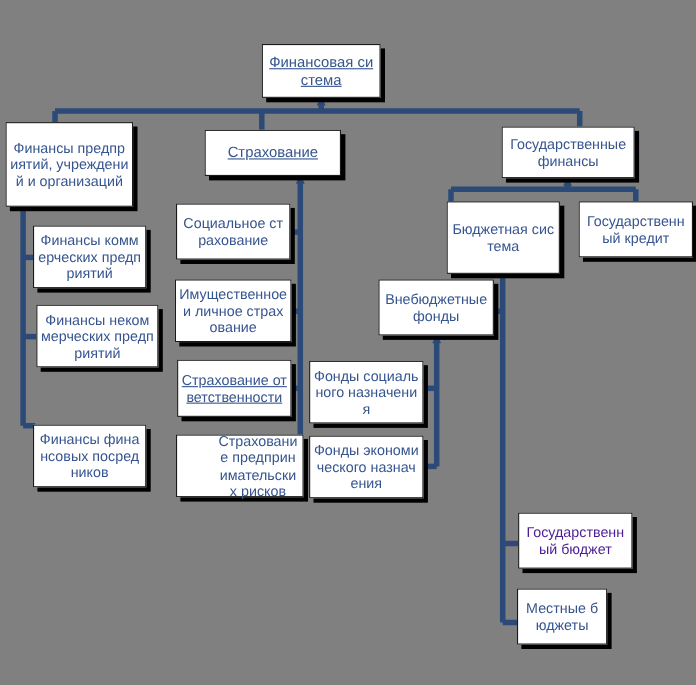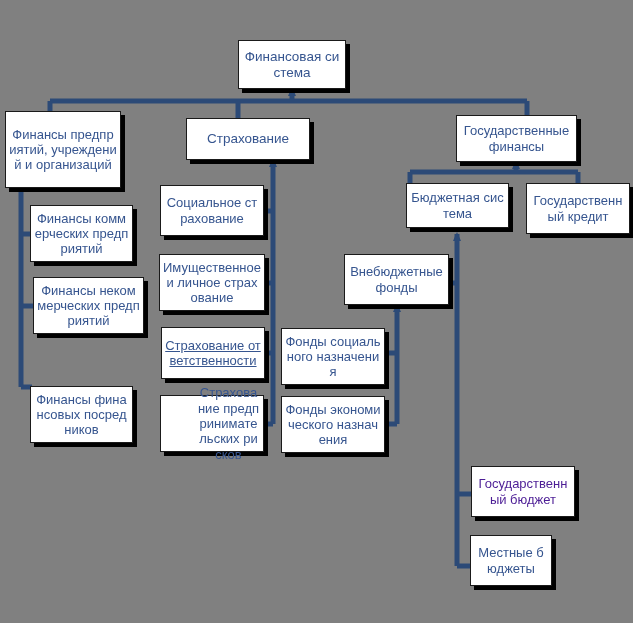--- a/index.html
+++ b/index.html
@@ -39,21 +39,21 @@
     text-align: center;
     line-height: 1.18;
     padding: 2px 3px;
     z-index: 2;
   }
   .node span {
     display: block;
     width: 100%;
     word-break: break-all;
   }
-  .fs-14 { font-size: 13.5px; }
+  .fs-14 { font-size: 13.5px; text-decoration: underline; }
   .fs-13 { font-size: 13px; }
 </style>
 </head>
 <body style="background: rgb(128, 128, 128);">
 
 <div id="diagram">
 
   <svg id="connectors" viewBox="0 0 633 623" xmlns="http://www.w3.org/2000/svg">
     <g id="lines" fill="none" stroke="#2c4a77" stroke-width="5" stroke-linecap="butt">
 
@@ -129,29 +129,29 @@
   </div>
 
   <div class="node fs-13" id="n-property_personal_insurance" style="left: 159px; top: 254px; width: 106px; height: 57px; background: rgb(255, 255, 255); border-color: rgb(26, 26, 26); color: rgb(54, 85, 143); box-shadow: rgb(0, 0, 0) 4px 4px 0px 0px;">
     <span>Имущественное и личное страхование</span>
   </div>
 
   <div class="node fs-13" id="n-liability_insurance" style="left: 161px; top: 327px; width: 104px; height: 52px; background: rgb(255, 255, 255); border-color: rgb(26, 26, 26); color: rgb(54, 85, 143); box-shadow: rgb(0, 0, 0) 4px 4px 0px 0px; text-decoration: underline;">
     <span>Страхование ответственности</span>
   </div>
 
-  <div class="node fs-13" id="n-business_risk_insurance" style="left: 160px; top: 395px; width: 104px; height: 57px; background: rgb(255, 255, 255); border-color: rgb(26, 26, 26); color: rgb(54, 85, 143); box-shadow: rgb(0, 0, 0) 4px 4px 0px 0px; padding-left: 36px;">
+  <div class="node fs-13" id="n-business_risk_insurance" style="left: 160px; top: 395px; width: 116px; height: 57px; background: rgb(255, 255, 255); border-color: rgb(26, 26, 26); color: rgb(54, 85, 143); box-shadow: rgb(0, 0, 0) 4px 4px 0px 0px; padding-left: 36px;">
     <span>Страхование предпринимательских рисков</span>
   </div>
 
   <div class="node fs-13" id="n-state_finance" style="left: 456px; top: 115px; width: 121px; height: 47px; background: rgb(255, 255, 255); border-color: rgb(26, 26, 26); color: rgb(54, 85, 143); box-shadow: rgb(0, 0, 0) 4px 4px 0px 0px;">
     <span>Государственные финансы</span>
   </div>
 
-  <div class="node fs-13" id="n-budget_system" style="left: 406px; top: 183px; width: 103px; height: 45px; background: rgb(255, 255, 255); border-color: rgb(26, 26, 26); color: rgb(54, 85, 143); box-shadow: rgb(0, 0, 0) 4px 4px 0px 0px; justify-content: center;">
+  <div class="node fs-13" id="n-budget_system" style="left: 406px; top: 183px; width: 103px; height: 66px; background: rgb(255, 255, 255); border-color: rgb(26, 26, 26); color: rgb(54, 85, 143); box-shadow: rgb(0, 0, 0) 4px 4px 0px 0px; justify-content: center;">
     <span>Бюджетная система</span>
   </div>
 
   <div class="node fs-13" id="n-state_credit" style="left: 526px; top: 183px; width: 104px; height: 51px; background: rgb(255, 255, 255); border-color: rgb(26, 26, 26); color: rgb(54, 85, 143); box-shadow: rgb(0, 0, 0) 4px 4px 0px 0px;">
     <span>Государственный кредит</span>
   </div>
 
   <div class="node fs-13" id="n-extrabudgetary_funds" style="left: 344px; top: 254px; width: 105px; height: 51px; background: rgb(255, 255, 255); border-color: rgb(26, 26, 26); color: rgb(54, 85, 143); box-shadow: rgb(0, 0, 0) 4px 4px 0px 0px;">
     <span>Внебюджетные фонды</span>
   </div>

